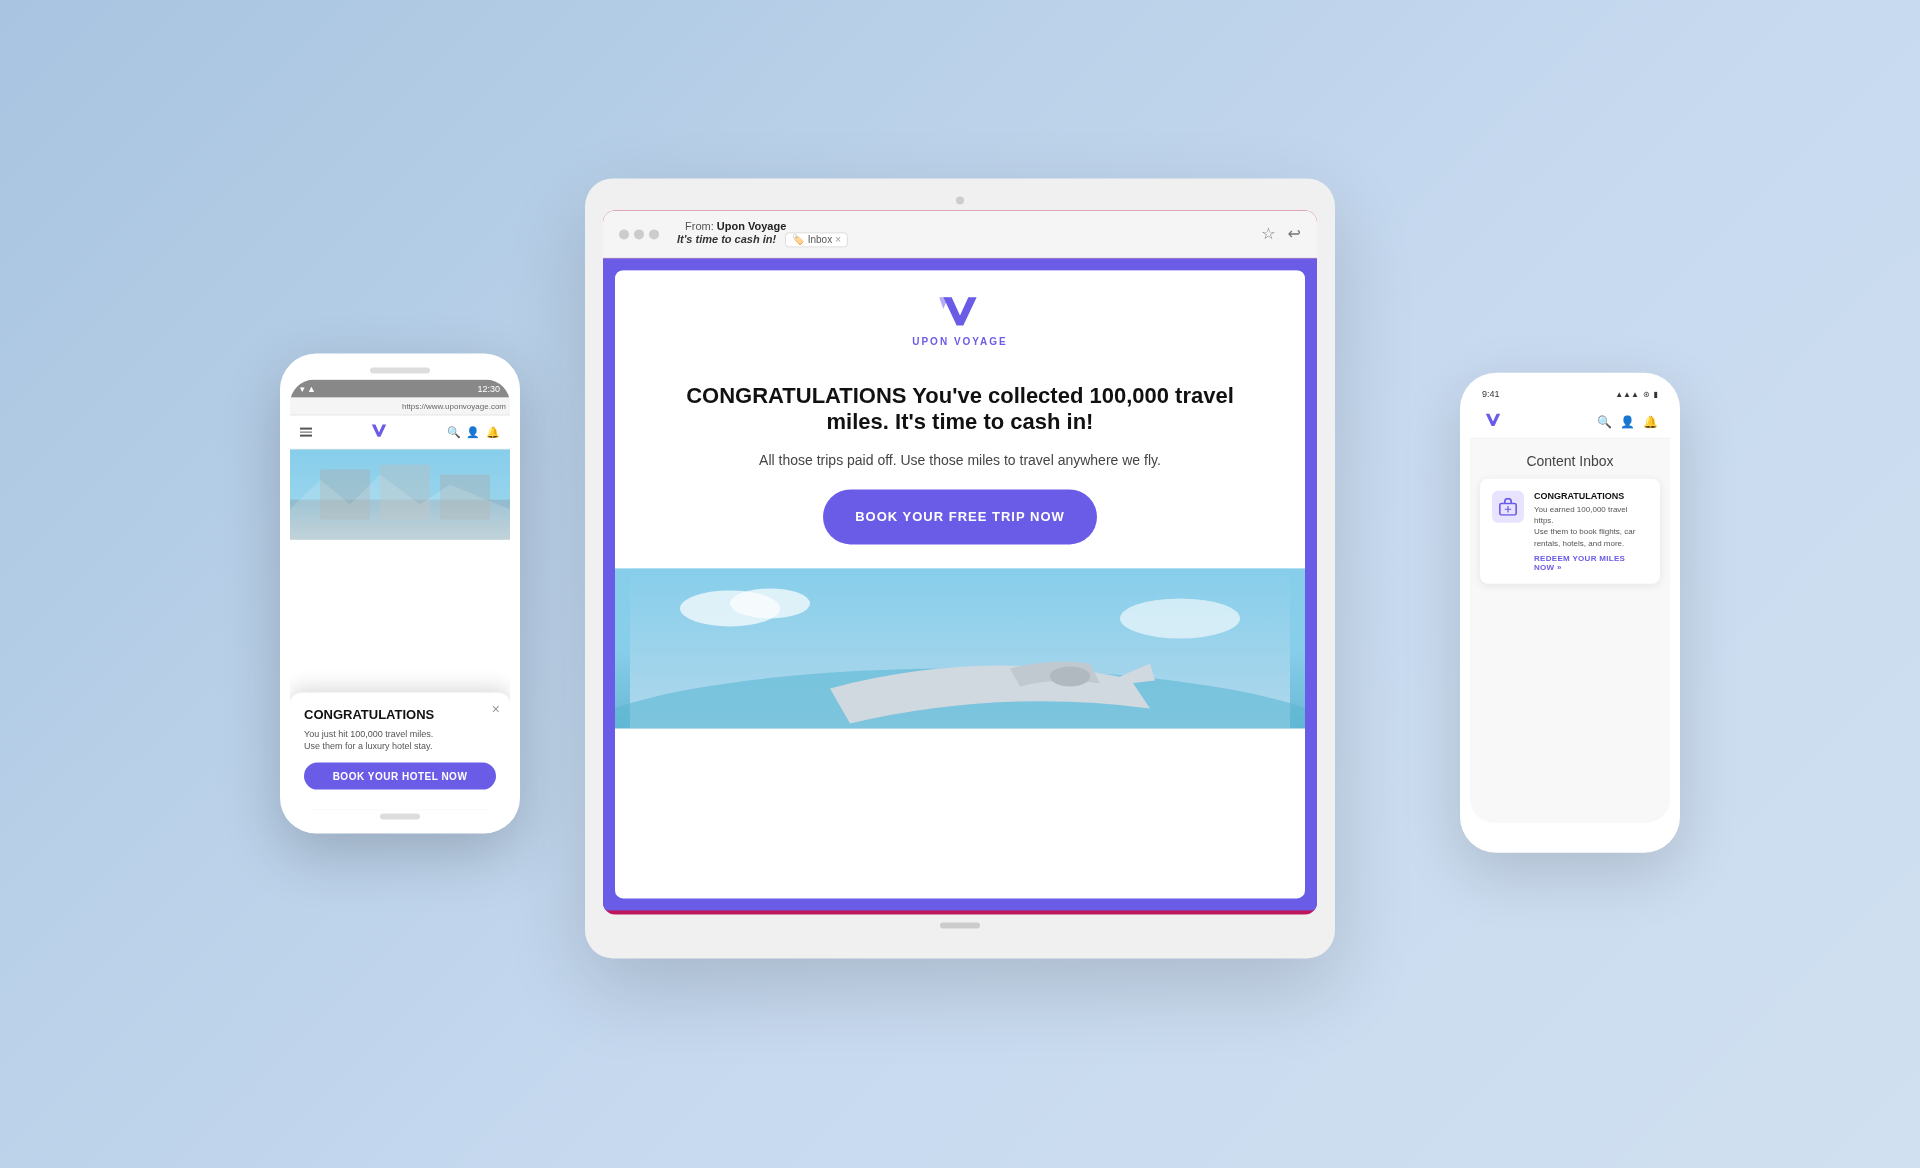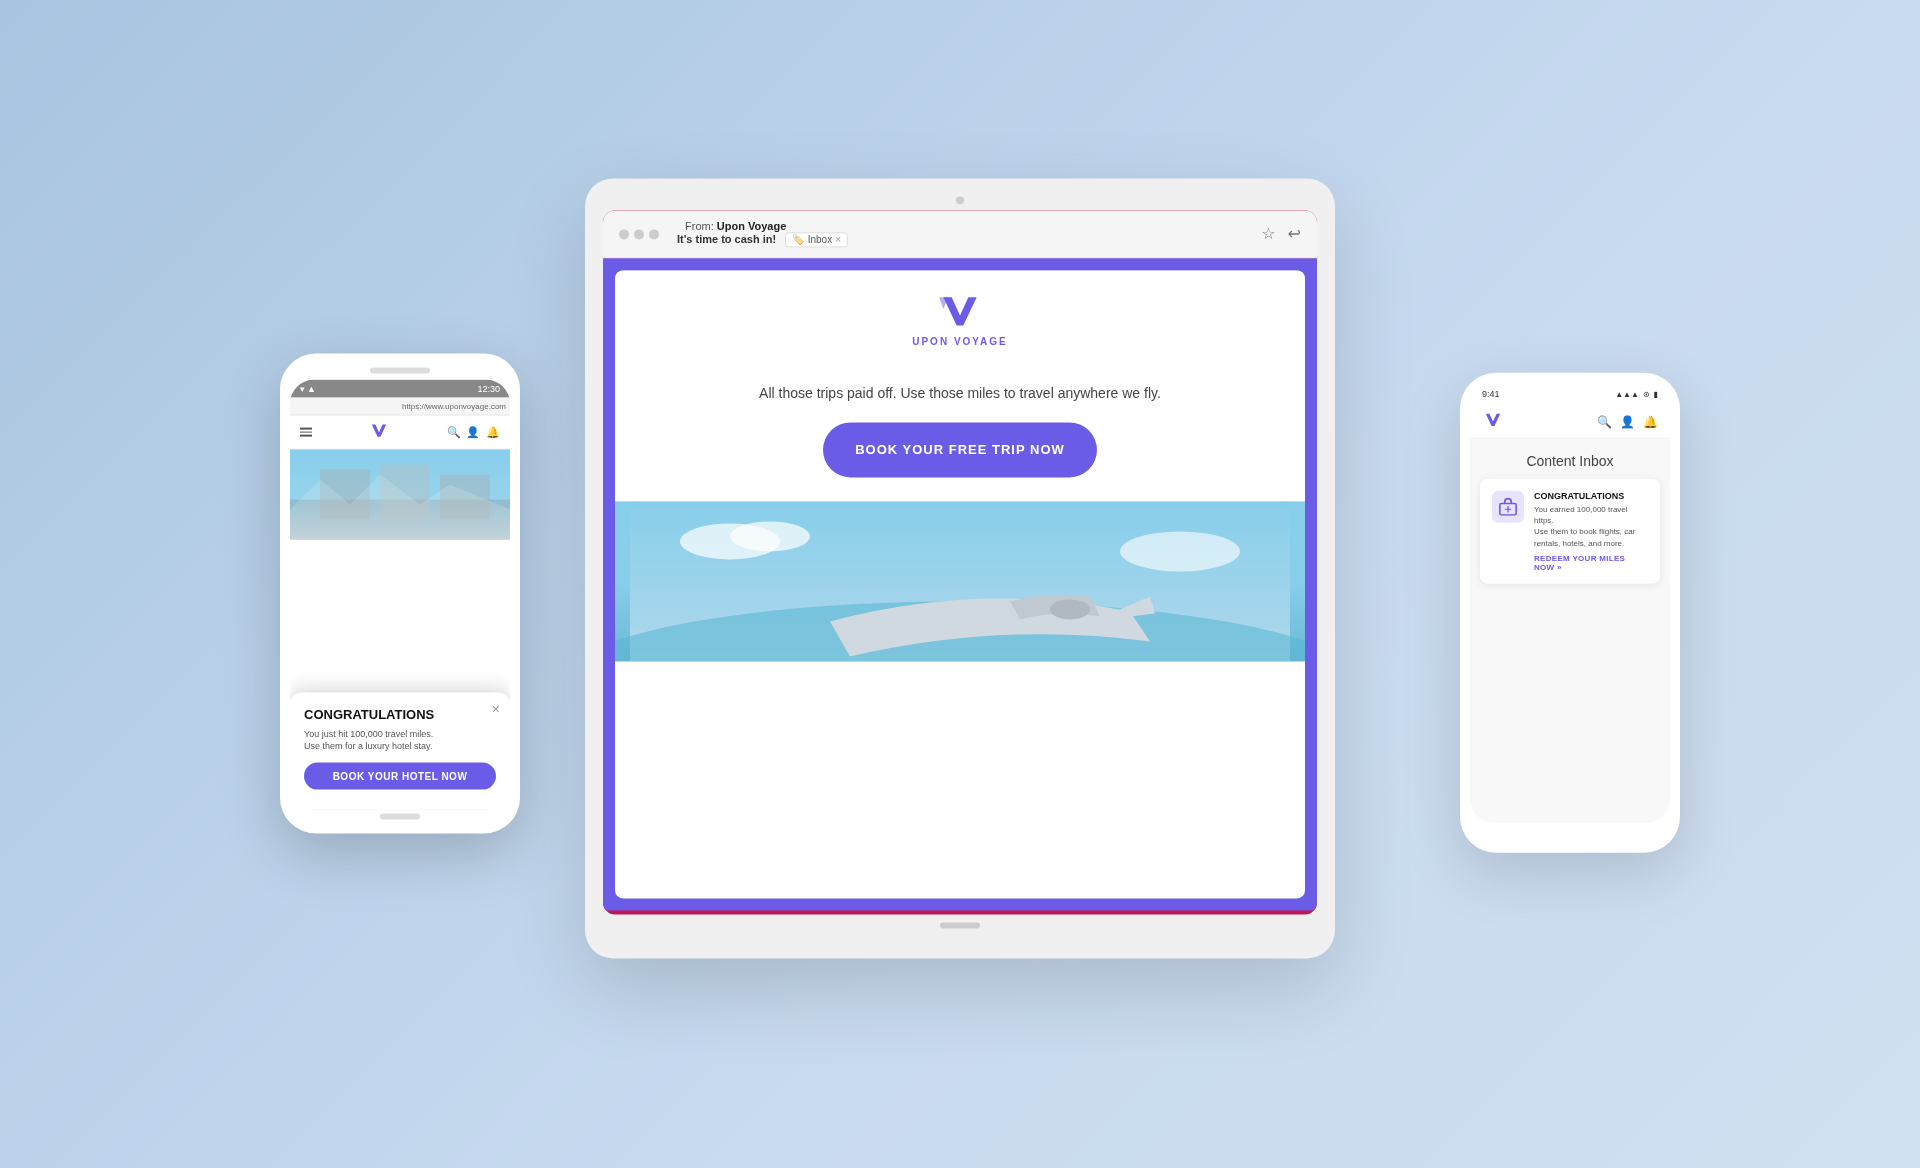--- a/index.html
+++ b/index.html
@@ -82,21 +82,21 @@
       font-size: 11px;
       color: #555;
       margin-left: 8px;
       flex: 1;
     }
     .browser-from strong { color: #222; }
     .browser-subject {
       font-size: 11px;
       color: #333;
     }
-    .browser-subject strong { font-weight: 700; }
+    .browser-subject strong { font-weight: 700; font-style: italic; }
     .browser-tag {
       display: inline-flex;
       align-items: center;
       gap: 3px;
       background: #fff;
       border: 1px solid #ddd;
       border-radius: 4px;
       padding: 1px 6px;
       font-size: 10px;
       color: #555;
@@ -466,20 +466,23 @@
             <div class="uv-logo">
               <svg class="uv-logo-icon" viewBox="0 0 60 50">
                 <path d="M10 8 L20 8 L30 30 L40 8 L50 8 L34 42 L26 42 Z" fill="#6B5CE7"></path>
                 <path d="M5 8 L16 8 L10 22 Z" fill="#6B5CE7" opacity="0.5"></path>
               </svg>
               <span class="uv-logo-text">UPON VOYAGE</span>
             </div>
           </div>
 
           <div class="email-body">
+            <div class="email-title">
+              <strong>CONGRATULATIONS You've collected 100,000 travel miles. It's time to cash in!</strong>
+            </div>
             <div class="email-desc">All those trips paid off. Use those miles to travel anywhere we fly.</div>
             <button class="email-cta">BOOK YOUR FREE TRIP NOW</button>
           </div>
 
           <div class="email-image">
             <svg width="100%" height="160" viewBox="0 0 660 160">
 
               <defs>
                 <linearGradient id="skyGrad" x1="0" y1="0" x2="0" y2="1">
                   <stop offset="0%" stop-color="#87CEEB"></stop>

